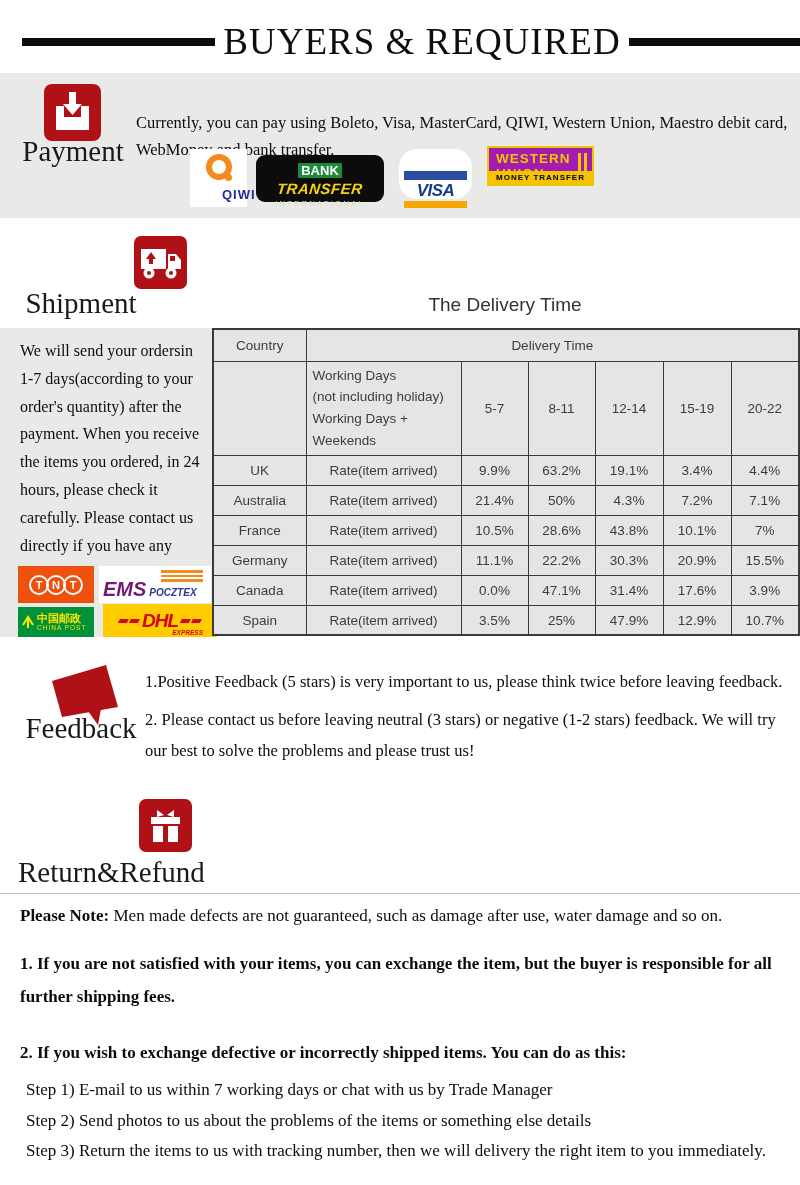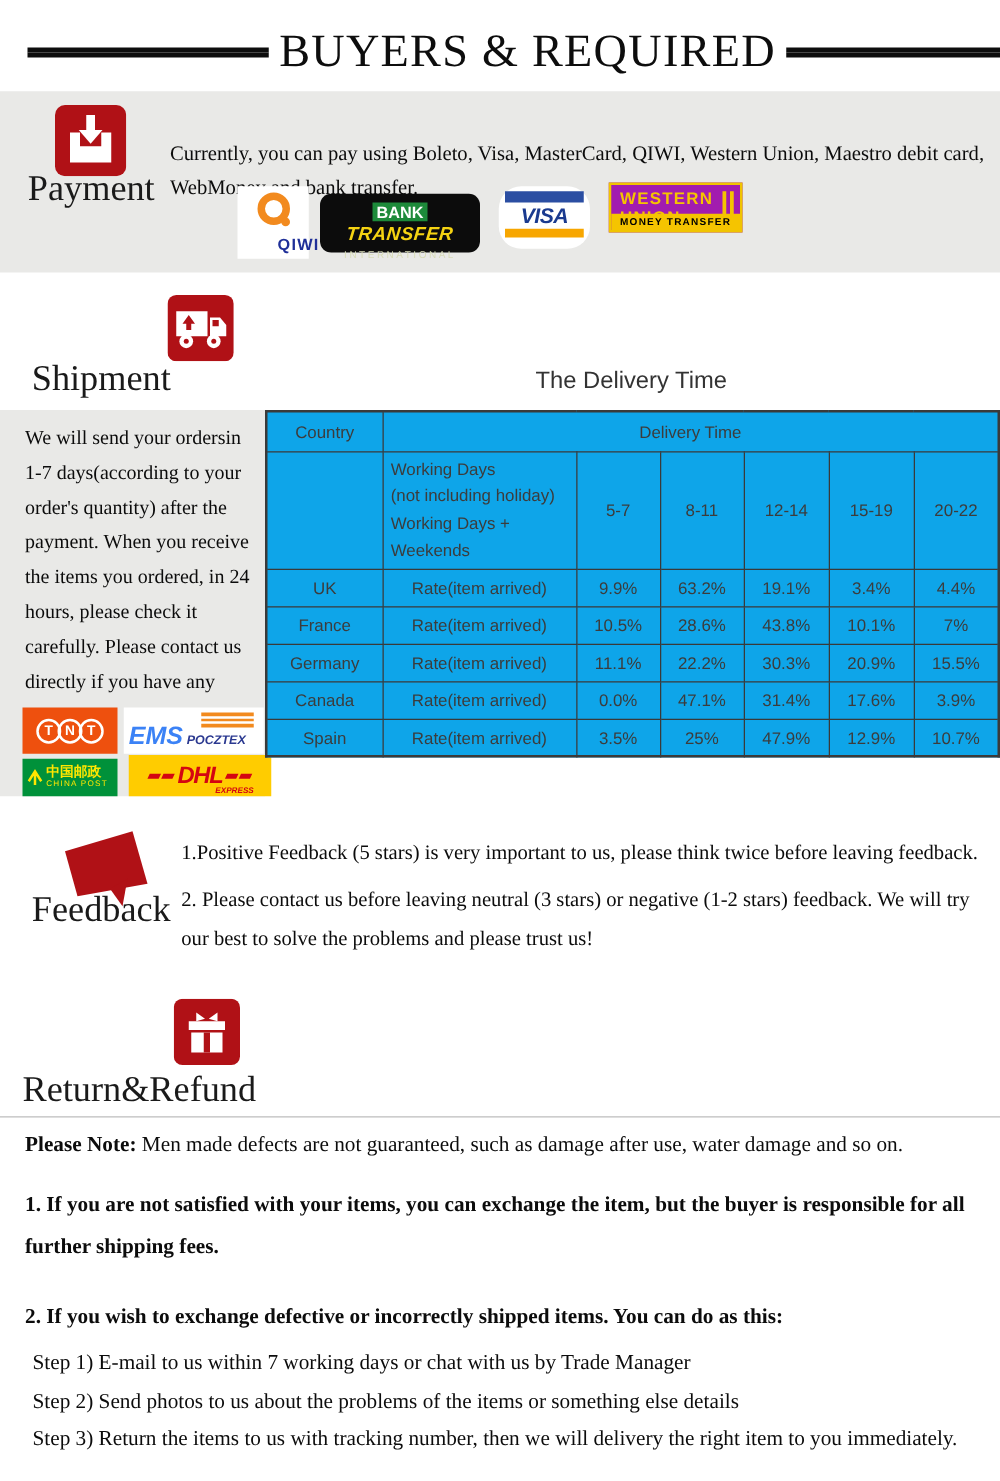--- a/index.html
+++ b/index.html
@@ -21,21 +21,21 @@
   .logo-qiwi { left:190px; top:76px; width:57px; height:58px; background:#fff; text-align:center; }
   .qiwi-ring { display:inline-block; margin-top:5px; width:26px; height:26px; border:6px solid #f28a1e; border-radius:50%; position:relative; }
   .qiwi-ring::after { content:""; position:absolute; right:-6px; bottom:-7px; width:7px; height:7px; background:#f28a1e; border-radius:50%; }
   .qiwi-text { display:block; margin-top:3px; color:#1f2f98; font-weight:bold; font-size:13px; letter-spacing:1px;margin-left:32px; }
 
   .logo-bank { left:256px; top:82px; width:128px; height:47px; background:#0c0c0c; border-radius:9px; text-align:center; padding-top:6px; }
   .bank-w1 { display:inline-block; background:#1d8a3a; color:#fff; font-weight:bold; font-size:13px; padding:0 3px; vertical-align:middle; }
   .bank-w2 { display:inline-block; color:#f5d312; font-style:italic; font-weight:bold; font-size:15px; letter-spacing:0.5px; vertical-align:middle; transform:skewX(-6deg); }
   .bank-sub { display:block; margin-top:2px; color:#d8dcb8; font-size:8px; letter-spacing:2px; }
 
-  .logo-visa { left:399px; top:76px; width:73px; height:50px; background:#fff; border-radius:18px; padding:4px 5px; text-align:center; }
+  .logo-visa { left:399px; top:76px; width:73px; height:50px; background:#fff; border-radius:18px; padding:22px 5px; text-align:center; }
   .visa-band-top { height:9px; background:#2b4ea2; }
   .visa-word { display:block; color:#1a3a8f; font-style:italic; font-weight:bold; font-size:17px; letter-spacing:-0.5px; line-height:21px; }
   .visa-band-bot { height:7px; background:#f7a600; }
 
   .logo-wu { left:487px; top:73px; width:107px; height:40px; background:#a21caf; border:2px solid #f0c400; }
   .wu-line { color:#f5c400; font-weight:bold; font-size:13.5px; letter-spacing:1px; line-height:15px; padding-left:7px; }
   .wu-line.l1 { padding-top:3px; }
   .wu-bars { position:absolute; top:5px; right:5px; display:flex; gap:3px; }
   .wu-bars span { display:block; width:3px; height:26px; background:#f5c400; }
   .wu-sub { position:absolute; left:0; bottom:0; width:100%; background:#f5c400; color:#000; font-weight:bold; font-size:8px; text-align:center; letter-spacing:1px; padding:2px 0; }
@@ -46,36 +46,36 @@
   .delivery-title { position:absolute; left:212px; top:294px; width:586px; text-align:center; font-family:"Liberation Sans", sans-serif; font-size:19px; color:#333; }
 
   .ship-panel { position:absolute; left:0; top:328px; width:212px; height:309px; background:#e9e9e7; }
   .ship-note { padding:9px 8px 0 20px; font-size:16px; line-height:1.74; color:#0c0c0c; }
 
   .carrier { position:absolute; font-family:"Liberation Sans", sans-serif; }
   .c-tnt { left:18px; top:238px; width:76px; height:37px; background:#ee500e; display:flex; align-items:center; justify-content:center; }
   .tnt-c { width:20px; height:20px; border:2.5px solid #fff; border-radius:50%; color:#fff; font-weight:bold; font-size:11px; display:flex; align-items:center; justify-content:center; margin-left:-3px; }
   .tnt-c:first-child { margin-left:0; }
   .c-ems { left:99px; top:238px; width:112px; height:37px; background:#fff; display:flex; align-items:flex-end; padding:3px 4px; position:absolute; }
-  .ems-word { color:#3b82f6; font-style:italic; font-weight:bold; font-size:20px; line-height:22px; }
+  .ems-word { color:#701a75; font-style:italic; font-weight:bold; font-size:20px; line-height:22px; }
   .ems-sub { color:#2b3990; font-style:italic; font-weight:bold; font-size:10px; margin-left:3px; line-height:14px; }
   .ems-stripes { position:absolute; top:4px; right:8px; }
   .ems-stripes span { display:block; width:42px; height:2.5px; background:#f28a1e; margin-bottom:2px; }
   .c-cpost { left:18px; top:279px; width:76px; height:30px; background:#00913a; display:flex; align-items:center; padding:2px 3px; gap:2px; }
   .cpost-txt { line-height:1.1; }
   .cpost-cn { display:block; color:#ffe600; font-weight:bold; font-size:11px; }
   .cpost-en { display:block; color:#ffe600; font-size:6.5px; letter-spacing:1px; }
   .c-dhl { left:103px; top:276px; width:114px; height:33px; background:#ffcc00; display:flex; align-items:center; justify-content:center; gap:3px; position:absolute; }
   .dhl-dash { display:flex; gap:2px; }
   .dhl-dash span { display:block; width:9px; height:3.5px; background:#d40511; transform:skewX(-25deg); }
   .dhl-word { color:#d40511; font-style:italic; font-weight:bold; font-size:19px; letter-spacing:-1px; }
   .dhl-sub { position:absolute; right:14px; bottom:1px; color:#d40511; font-style:italic; font-size:6.5px; font-weight:bold; }
 
   
-  .dtable { position:absolute; left:212px; top:328px; width:586px; border-collapse:collapse; table-layout:fixed; background:#0ea5e9; font-family:"Liberation Sans", sans-serif; color:#3c3c3c; }
+  .dtable { position:absolute; left:212px; top:328px; width:586px; border-collapse:collapse; table-layout:fixed; background:#e5e5e5; font-family:"Liberation Sans", sans-serif; color:#3c3c3c; }
   .dtable td { border:1px solid #3a3a3a; text-align:center; font-size:13.5px; padding:0; }
   .dtable { border:2px solid #3a3a3a; }
   .r-head1 { height:32px; }
   .r-head2 { height:65px; }
   .r-data { height:30px; }
   .cell-country { font-size:14.5px; }
   .cell-wd { text-align:left !important; padding:3px 2px 3px 6px !important; font-size:12.5px; line-height:1.62; }
   .cell-range { font-size:14px; }
   .cell-rate { font-size:14px; }
 
@@ -231,20 +231,29 @@
   <tr class="r-data">
     <td class="cell-country">UK</td>
     <td>Rate(item arrived)</td>
     <td class="cell-rate">9.9%</td>
     <td class="cell-rate">63.2%</td>
     <td class="cell-rate">19.1%</td>
     <td class="cell-rate">3.4%</td>
     <td class="cell-rate">4.4%</td>
   </tr>
   <tr class="r-data">
+    <td class="cell-country">Australia</td>
+    <td>Rate(item arrived)</td>
+    <td class="cell-rate">21.4%</td>
+    <td class="cell-rate">50%</td>
+    <td class="cell-rate">4.3%</td>
+    <td class="cell-rate">7.2%</td>
+    <td class="cell-rate">7.1%</td>
+  </tr>
+  <tr class="r-data">
     <td class="cell-country">France</td>
     <td>Rate(item arrived)</td>
     <td class="cell-rate">10.5%</td>
     <td class="cell-rate">28.6%</td>
     <td class="cell-rate">43.8%</td>
     <td class="cell-rate">10.1%</td>
     <td class="cell-rate">7%</td>
   </tr>
   <tr class="r-data">
     <td class="cell-country">Germany</td>

